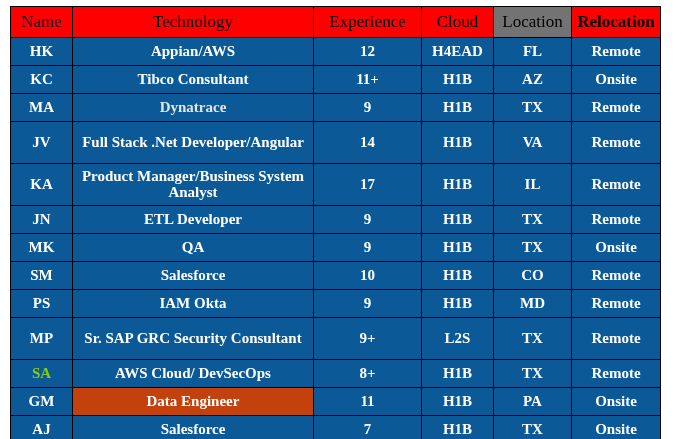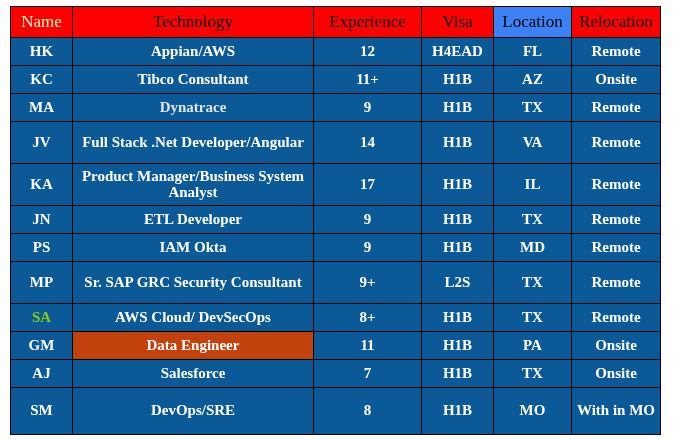--- a/index.html
+++ b/index.html
@@ -78,26 +78,26 @@
       <colgroup>
         <col class="c-name">
         <col class="c-technology">
         <col class="c-experience">
         <col class="c-visa">
         <col class="c-location">
         <col class="c-relocation">
       </colgroup>
       <thead>
         <tr id="header-row">
-            <th style="background: rgb(255, 0, 0); color: #fef9c3; border-color: rgb(0, 0, 0);">Name</th>
+            <th style="background: rgb(255, 0, 0); color: #0f172a; border-color: rgb(0, 0, 0);">Name</th>
             <th style="background: rgb(255, 0, 0); color: rgb(0, 0, 0); border-color: rgb(0, 0, 0);">Technology</th>
             <th style="background: rgb(255, 0, 0); color: rgb(0, 0, 0); border-color: rgb(0, 0, 0);">Experience</th>
-            <th style="background: rgb(255, 0, 0); color: rgb(0, 0, 0); border-color: rgb(0, 0, 0);">Visa</th>
-            <th style="background: #3b82f6; color: rgb(0, 0, 0); border-color: rgb(0, 0, 0);">Location</th>
-            <th style="background: rgb(255, 0, 0); color: rgb(0, 0, 0); border-color: rgb(0, 0, 0);">Relocation</th>
+            <th style="background: rgb(255, 0, 0); color: rgb(0, 0, 0); border-color: rgb(0, 0, 0);">Cloud</th>
+            <th style="background: #737373; color: rgb(0, 0, 0); border-color: rgb(0, 0, 0);">Location</th>
+            <th style="background: rgb(255, 0, 0); color: rgb(0, 0, 0); border-color: rgb(0, 0, 0); font-weight: bold;">Relocation</th>
           </tr>
       </thead>
       <tbody id="body-rows">
           <tr class="r-h1">
             <td style="background: rgb(11, 90, 151); color: rgb(255, 255, 255); border-color: rgb(0, 0, 0);">HK</td>
             <td style="background: rgb(11, 90, 151); color: rgb(255, 255, 255); border-color: rgb(0, 0, 0);">Appian/AWS</td>
             <td style="background: rgb(11, 90, 151); color: rgb(255, 255, 255); border-color: rgb(0, 0, 0);">12</td>
             <td style="background: rgb(11, 90, 151); color: rgb(255, 255, 255); border-color: rgb(0, 0, 0);">H4EAD</td>
             <td style="background: rgb(11, 90, 151); color: rgb(255, 255, 255); border-color: rgb(0, 0, 0);">FL</td>
             <td style="background: rgb(11, 90, 151); color: rgb(255, 255, 255); border-color: rgb(0, 0, 0);">Remote</td>
@@ -133,20 +133,36 @@
             <td style="background: rgb(11, 90, 151); color: rgb(255, 255, 255); border-color: rgb(0, 0, 0);">H1B</td>
             <td style="background: rgb(11, 90, 151); color: rgb(255, 255, 255); border-color: rgb(0, 0, 0);">IL</td>
             <td style="background: rgb(11, 90, 151); color: rgb(255, 255, 255); border-color: rgb(0, 0, 0);">Remote</td>
           </tr>
           <tr class="r-h1">
             <td style="background: rgb(11, 90, 151); color: rgb(255, 255, 255); border-color: rgb(0, 0, 0); margin-top: 48px;">JN</td>
             <td style="background: rgb(11, 90, 151); color: rgb(255, 255, 255); border-color: rgb(0, 0, 0);">ETL Developer</td>
             <td style="background: rgb(11, 90, 151); color: rgb(255, 255, 255); border-color: rgb(0, 0, 0);">9</td>
             <td style="background: rgb(11, 90, 151); color: rgb(255, 255, 255); border-color: rgb(0, 0, 0);">H1B</td>
             <td style="background: rgb(11, 90, 151); color: rgb(255, 255, 255); border-color: rgb(0, 0, 0);">TX</td>
+            <td style="background: rgb(11, 90, 151); color: rgb(255, 255, 255); border-color: rgb(0, 0, 0);">Remote</td>
+          </tr>
+          <tr class="r-h1">
+            <td style="background: rgb(11, 90, 151); color: rgb(255, 255, 255); border-color: rgb(0, 0, 0);">MK</td>
+            <td style="background: rgb(11, 90, 151); color: rgb(255, 255, 255); border-color: rgb(0, 0, 0);">QA</td>
+            <td style="background: rgb(11, 90, 151); color: rgb(255, 255, 255); border-color: rgb(0, 0, 0);">9</td>
+            <td style="background: rgb(11, 90, 151); color: rgb(255, 255, 255); border-color: rgb(0, 0, 0);">H1B</td>
+            <td style="background: rgb(11, 90, 151); color: rgb(255, 255, 255); border-color: rgb(0, 0, 0);">TX</td>
+            <td style="background: rgb(11, 90, 151); color: rgb(255, 255, 255); border-color: rgb(0, 0, 0);">Onsite</td>
+          </tr>
+          <tr class="r-h1">
+            <td style="background: rgb(11, 90, 151); color: rgb(255, 255, 255); border-color: rgb(0, 0, 0);">SM</td>
+            <td style="background: rgb(11, 90, 151); color: rgb(255, 255, 255); border-color: rgb(0, 0, 0);">Salesforce</td>
+            <td style="background: rgb(11, 90, 151); color: rgb(255, 255, 255); border-color: rgb(0, 0, 0);">10</td>
+            <td style="background: rgb(11, 90, 151); color: rgb(255, 255, 255); border-color: rgb(0, 0, 0);">H1B</td>
+            <td style="background: rgb(11, 90, 151); color: rgb(255, 255, 255); border-color: rgb(0, 0, 0);">CO</td>
             <td style="background: rgb(11, 90, 151); color: rgb(255, 255, 255); border-color: rgb(0, 0, 0);">Remote</td>
           </tr>
           <tr class="r-h1">
             <td style="background: rgb(11, 90, 151); color: rgb(255, 255, 255); border-color: rgb(0, 0, 0);">PS</td>
             <td style="background: rgb(11, 90, 151); color: rgb(255, 255, 255); border-color: rgb(0, 0, 0); margin-top: 28px;">IAM Okta</td>
             <td style="background: rgb(11, 90, 151); color: rgb(255, 255, 255); border-color: rgb(0, 0, 0);">9</td>
             <td style="background: rgb(11, 90, 151); color: rgb(255, 255, 255); border-color: rgb(0, 0, 0);">H1B</td>
             <td style="background: rgb(11, 90, 151); color: rgb(255, 255, 255); border-color: rgb(0, 0, 0);">MD</td>
             <td style="background: rgb(11, 90, 151); color: rgb(255, 255, 255); border-color: rgb(0, 0, 0);">Remote</td>
           </tr>

